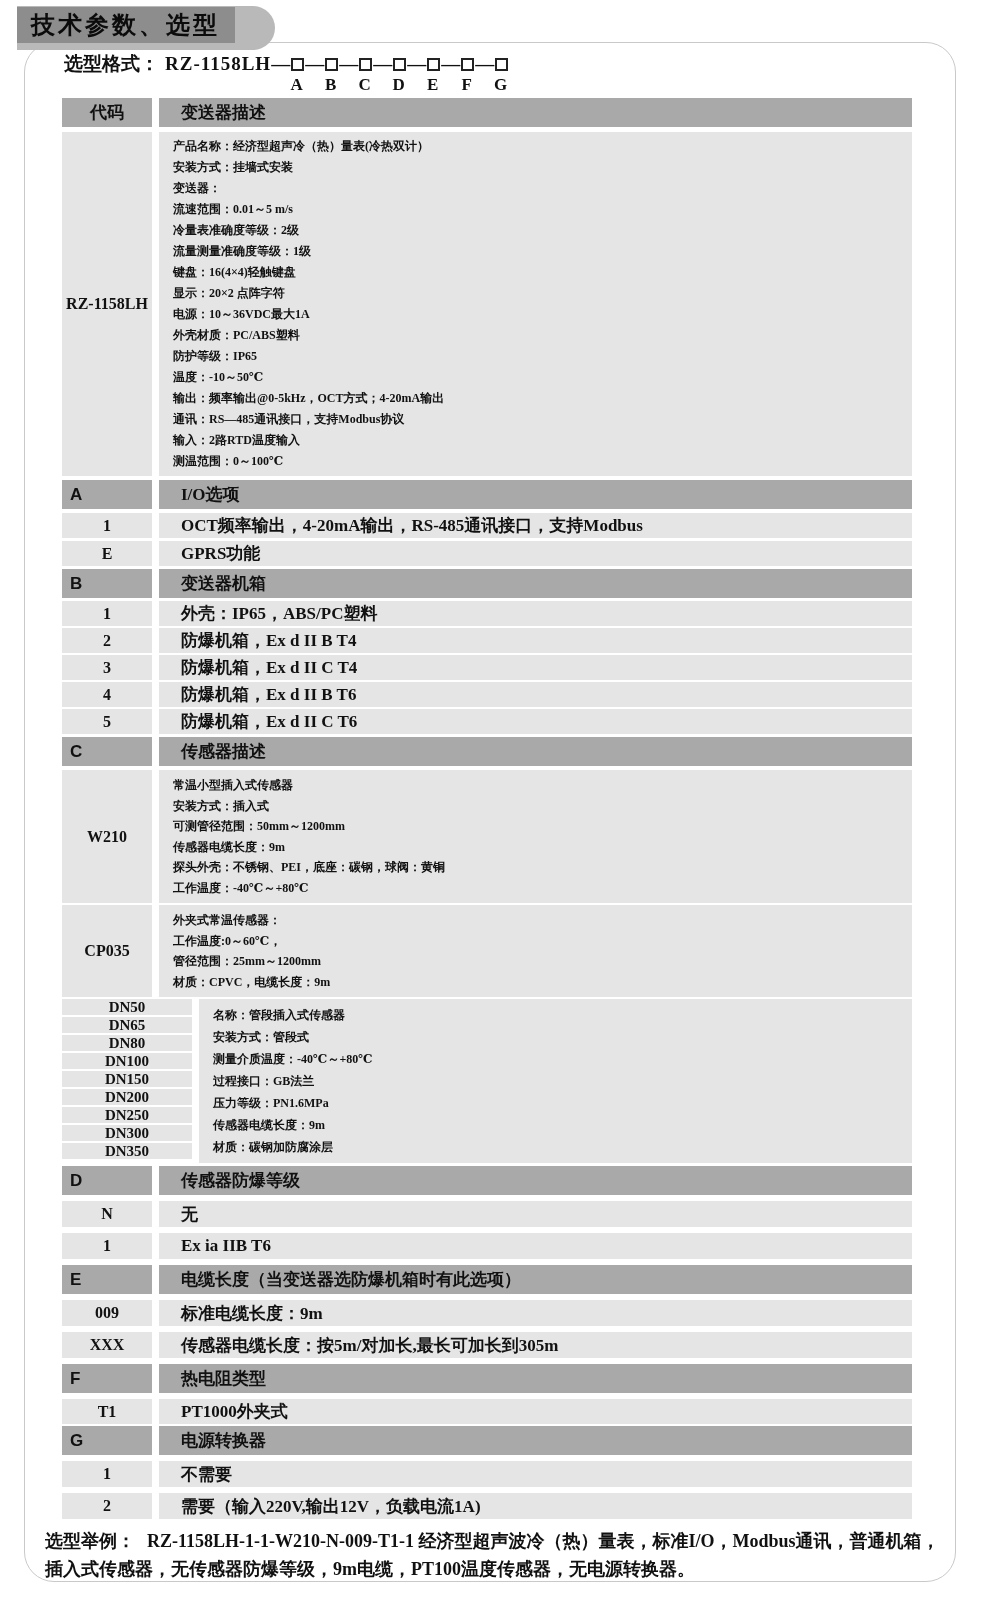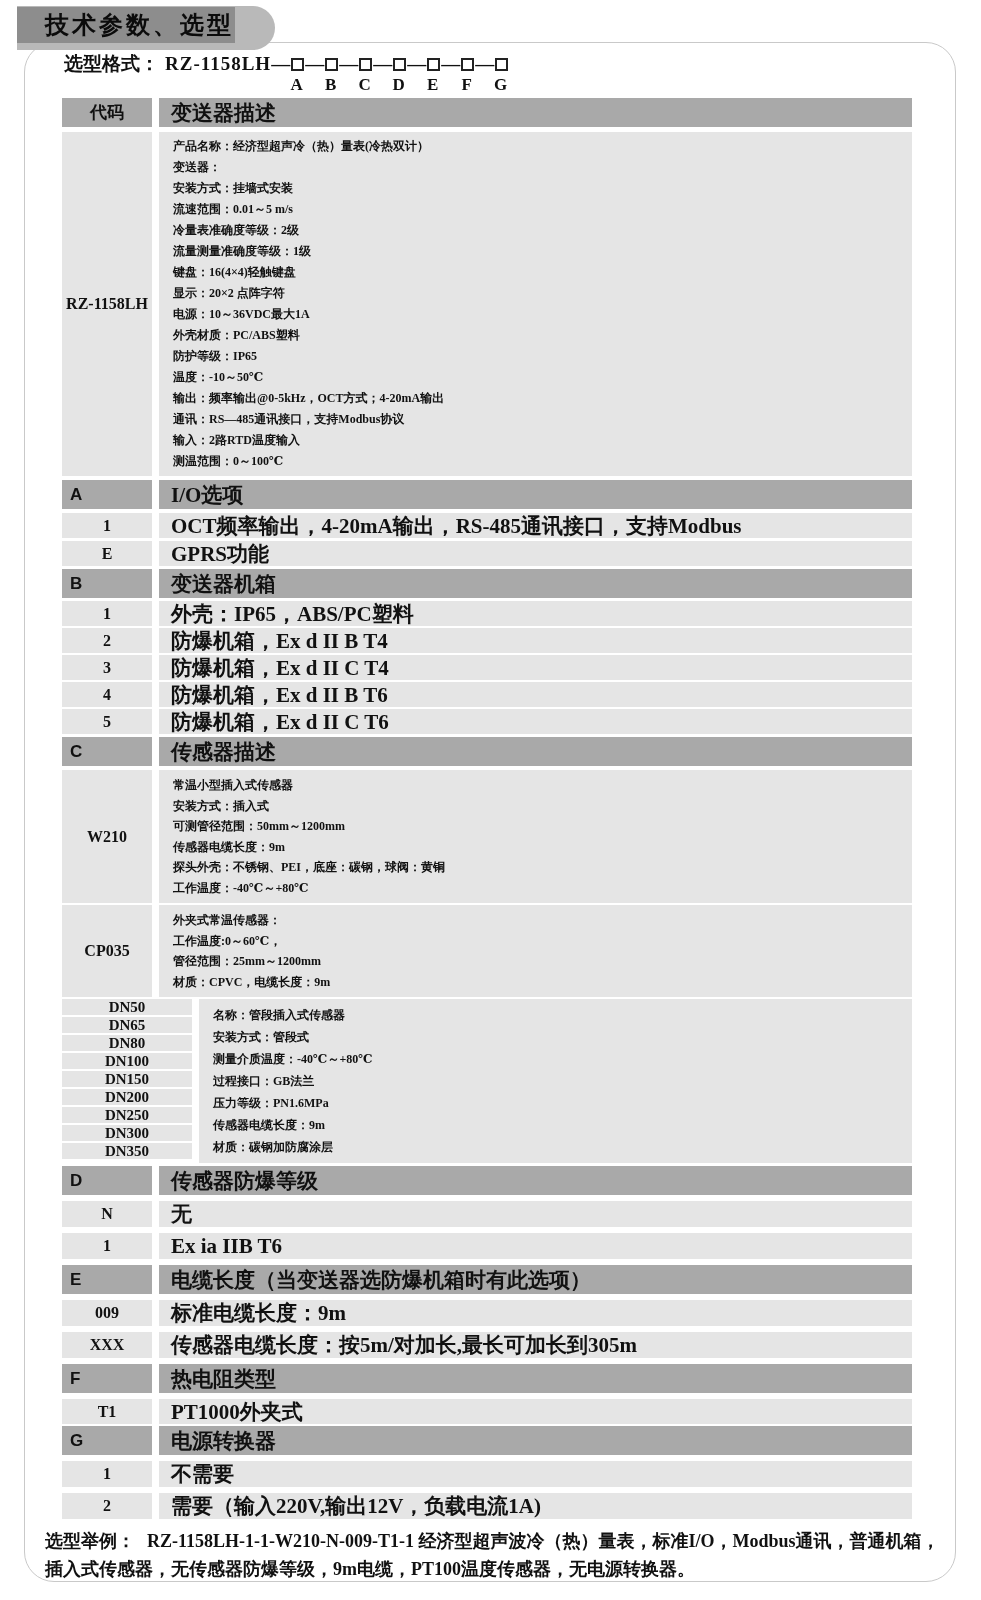--- a/index.html
+++ b/index.html
@@ -9,21 +9,21 @@
 
   
   .panel { position:absolute; left:24px; top:42px; width:932px; height:1540px;
            background:#fff; border:1px solid #c9c9c9; border-radius:30px; }
 
   
   .ribbon { position:absolute; left:17px; top:6px; height:44px; z-index:3; }
   .ribbon-back { position:absolute; left:0; top:0; width:258px; height:44px;
                  background:#b9b9b9; border-radius:0 22px 22px 0; }
   .ribbon-front { position:absolute; left:0; top:1px; width:218px; height:36px;
-                  background:#8d8d8d; display:flex; align-items:center; padding-left:28px; }
+                  background:#8d8d8d; display:flex; align-items:center; padding-left:14px; }
   .ribbon-front h1 { font-family:"Liberation Sans","DejaVu Sans",sans-serif;
                      font-size:24px; font-weight:bold; letter-spacing:3px; color:#0b0b0b; }
 
   .content { position:absolute; left:24px; top:42px; width:932px; padding:10px 0 0 38px; z-index:2; }
 
   
   .format-line { margin-left:2px; font-size:19px; font-weight:bold; line-height:24px;
                  display:flex; align-items:flex-start; white-space:nowrap; }
   .fmt-label { margin-right:6px; }
   .fmt-model { margin-right:0; letter-spacing:1px; }
@@ -35,22 +35,22 @@
              background:#fff; margin:0 1px; }
   .fmt-letter { width:17px; text-align:center; font-size:17px; font-weight:bold; line-height:18px; }
 
   
   .sel-table { margin-top:4px; width:850px; }
   .t-row { display:flex; margin-bottom:4px; }
   .mb2 { margin-bottom:2px; } .mb3 { margin-bottom:3px; }
   .mb5 { margin-bottom:5px; } .mb6 { margin-bottom:6px; }
   .cc { flex:none; width:90px; margin-right:7px; display:flex; align-items:center;
         justify-content:center; font-weight:bold; font-size:16px; }
-  .cd { flex:1; display:flex; align-items:center; padding-left:12px;
-        font-weight:bold; font-size:21px; }
+  .cd { flex:1; display:flex; align-items:center; padding-left:22px;
+        font-weight:bold; font-size:17px; }
   .hdr .cc, .hdr .cd, .sec .cc, .sec .cd { background:#a9a9a9; height:29px; }
   .hdr .cc { font-size:17px; }
   .opt .cc, .opt .cd { background:#e5e5e5; height:26px; }
   .h25 .cc, .h25 .cd { height:25px; }
   .sec .cc { justify-content:flex-start; padding-left:8px;
              font-family:"Liberation Sans","DejaVu Sans",sans-serif; font-size:17px; }
   .blk .cc, .blk .cd { background:#e5e5e5; }
   .blk .cd { display:block; padding:5px 0 5px 14px; font-size:12px; line-height:20.5px; }
   .blk.main .cd { line-height:21px; padding-top:4px; padding-bottom:4px; }
   .spec-line { white-space:nowrap; }
@@ -139,22 +139,22 @@
 
     <div class="t-row hdr mb5">
       <div class="cc">代码</div>
       <div class="cd">变送器描述</div>
     </div>
 
     <div class="t-row blk main">
       <div class="cc">RZ-1158LH</div>
       <div class="cd">
         <div class="spec-line">产品名称：经济型超声冷（热）量表(冷热双计）</div>
+        <div class="spec-line">安装方式：挂墙式安装</div>
         <div class="spec-line">变送器：</div>
-        <div class="spec-line">安装方式：挂墙式安装</div>
         <div class="spec-line">流速范围：0.01～5 m/s</div>
         <div class="spec-line">冷量表准确度等级：2级</div>
         <div class="spec-line">流量测量准确度等级：1级</div>
         <div class="spec-line">键盘：16(4×4)轻触键盘</div>
         <div class="spec-line">显示：20×2 点阵字符</div>
         <div class="spec-line">电源：10～36VDC最大1A</div>
         <div class="spec-line">外壳材质：PC/ABS塑料</div>
         <div class="spec-line">防护等级：IP65</div>
         <div class="spec-line">温度：-10～50℃</div>
         <div class="spec-line">输出：频率输出@0-5kHz，OCT方式；4-20mA输出</div>

